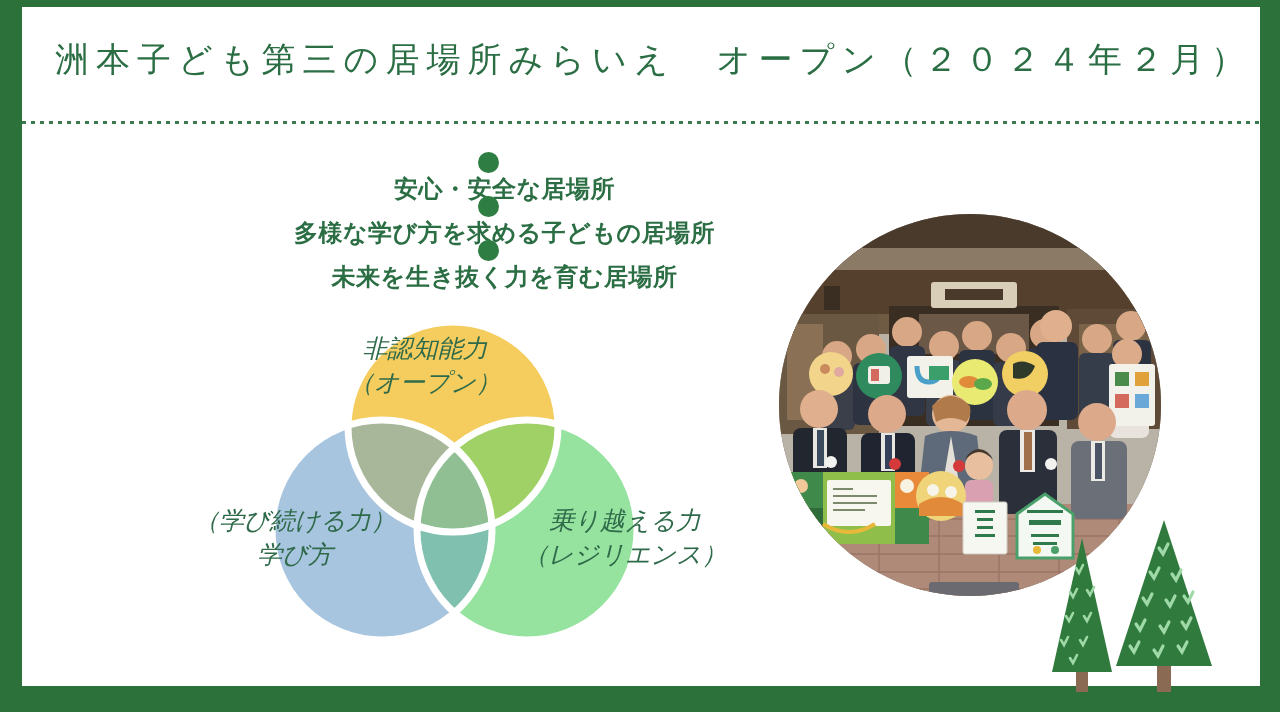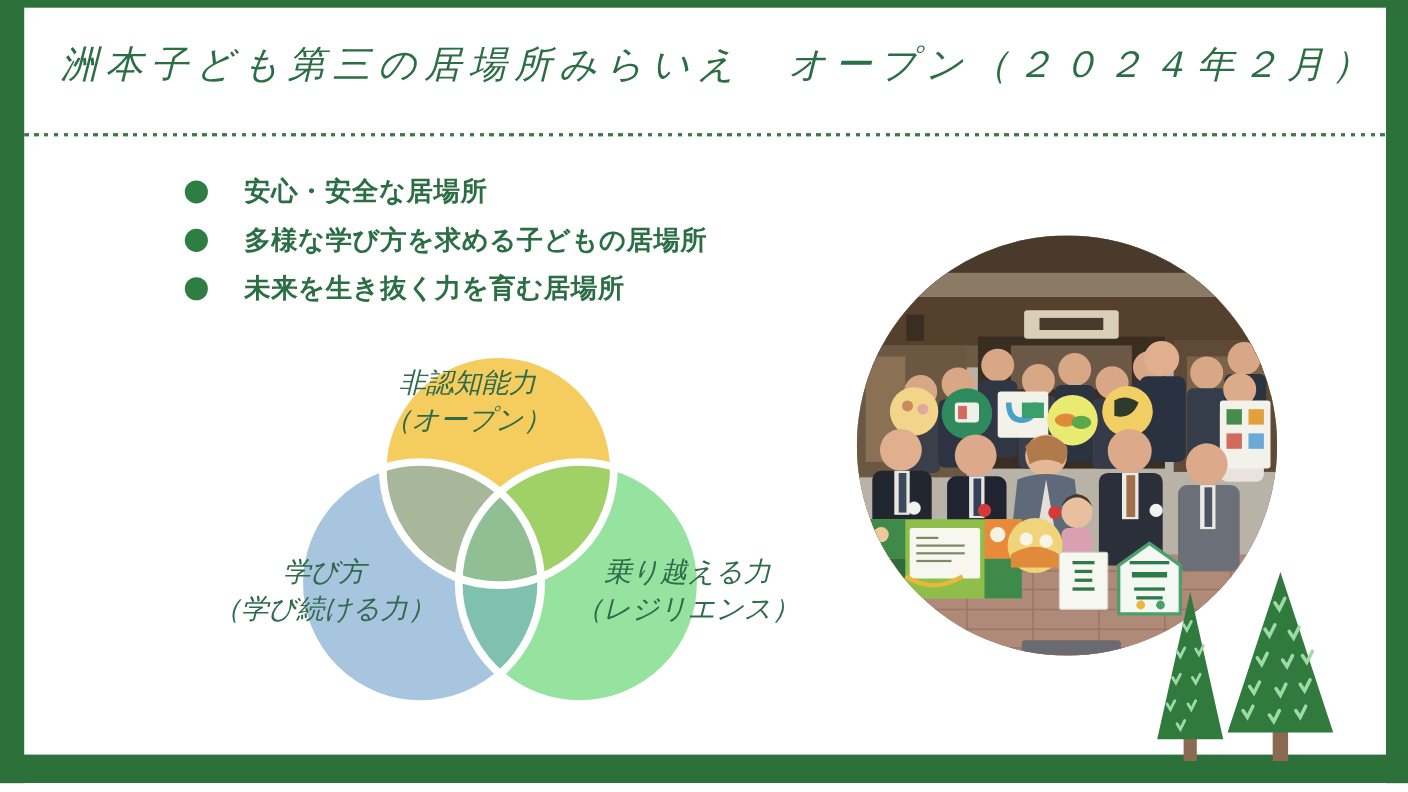--- a/index.html
+++ b/index.html
@@ -47,21 +47,20 @@
   .title {
     position: absolute;
     left: 55px; top: 36px;
     width: 1180px;
     font-size: 34px;
     line-height: 46px;
     color: #2b6e44;
     letter-spacing: 7px;
     white-space: nowrap;
     font-weight: 400;
-    font-style: italic;
   }
 
   .title-rule {
     position: absolute;
     left: 22px; top: 121px;
     width: 1238px; height: 3px;
     background-image: repeating-linear-gradient(
       to right,
       #3b7a4d 0px, #3b7a4d 4px,
       rgba(255,255,255,0) 4px, rgba(255,255,255,0) 9px
@@ -71,20 +70,21 @@
   
   .bullets {
     position: absolute;
     left: 168px; top: 152px;
     width: 640px;
   }
   .bullet-row {
     display: flex;
     align-items: center;
     height: 44px;
+    flex-direction: column;
   }
   .bullet-dot {
     width: 21px; height: 21px;
     border-radius: 50%;
     background: #2e7d43;
     flex: 0 0 auto;
   }
   .bullet-text {
     margin-left: 33px;
     font-size: 24px;
@@ -208,22 +208,22 @@
       <circle cx="212" cy="215" r="110" fill="none" stroke="#ffffff" stroke-width="7"></circle>
       <circle cx="357" cy="215" r="110" fill="none" stroke="#ffffff" stroke-width="7"></circle>
     </svg>
 
     <div class="venn-label top">
       <div>非認知能力</div>
       <div>（オープン）</div>
     </div>
 
     <div class="venn-label left">
+      <div>（学び続ける力）</div>
       <div>学び方</div>
-      <div>（学び続ける力）</div>
     </div>
 
     <div class="venn-label right">
       <div>乗り越える力</div>
       <div>（レジリエンス）</div>
     </div>
   </div>
 
   <div class="photo">
     <svg width="382" height="382" viewBox="0 0 382 382" xmlns="http://www.w3.org/2000/svg">

